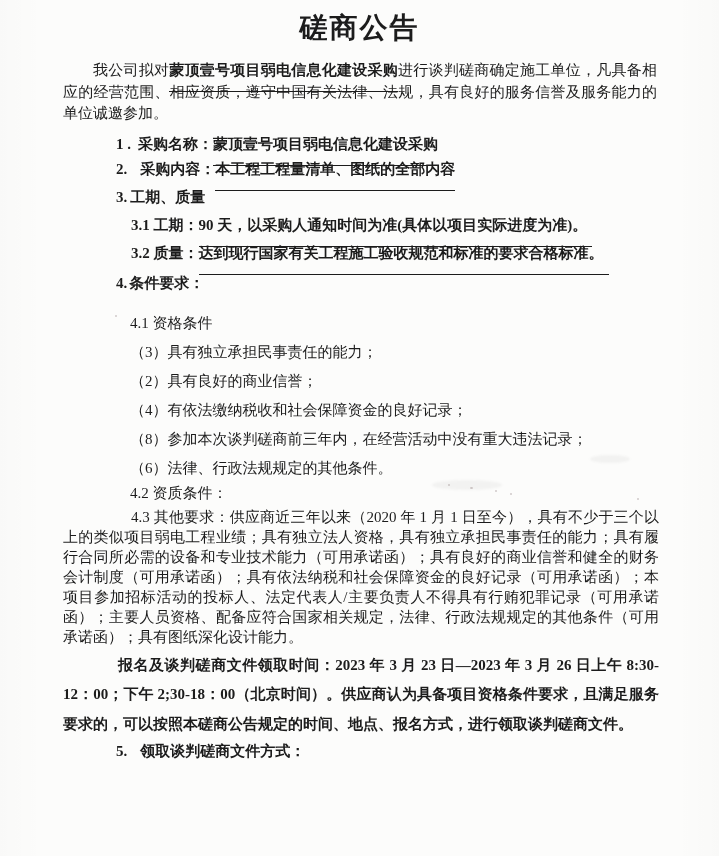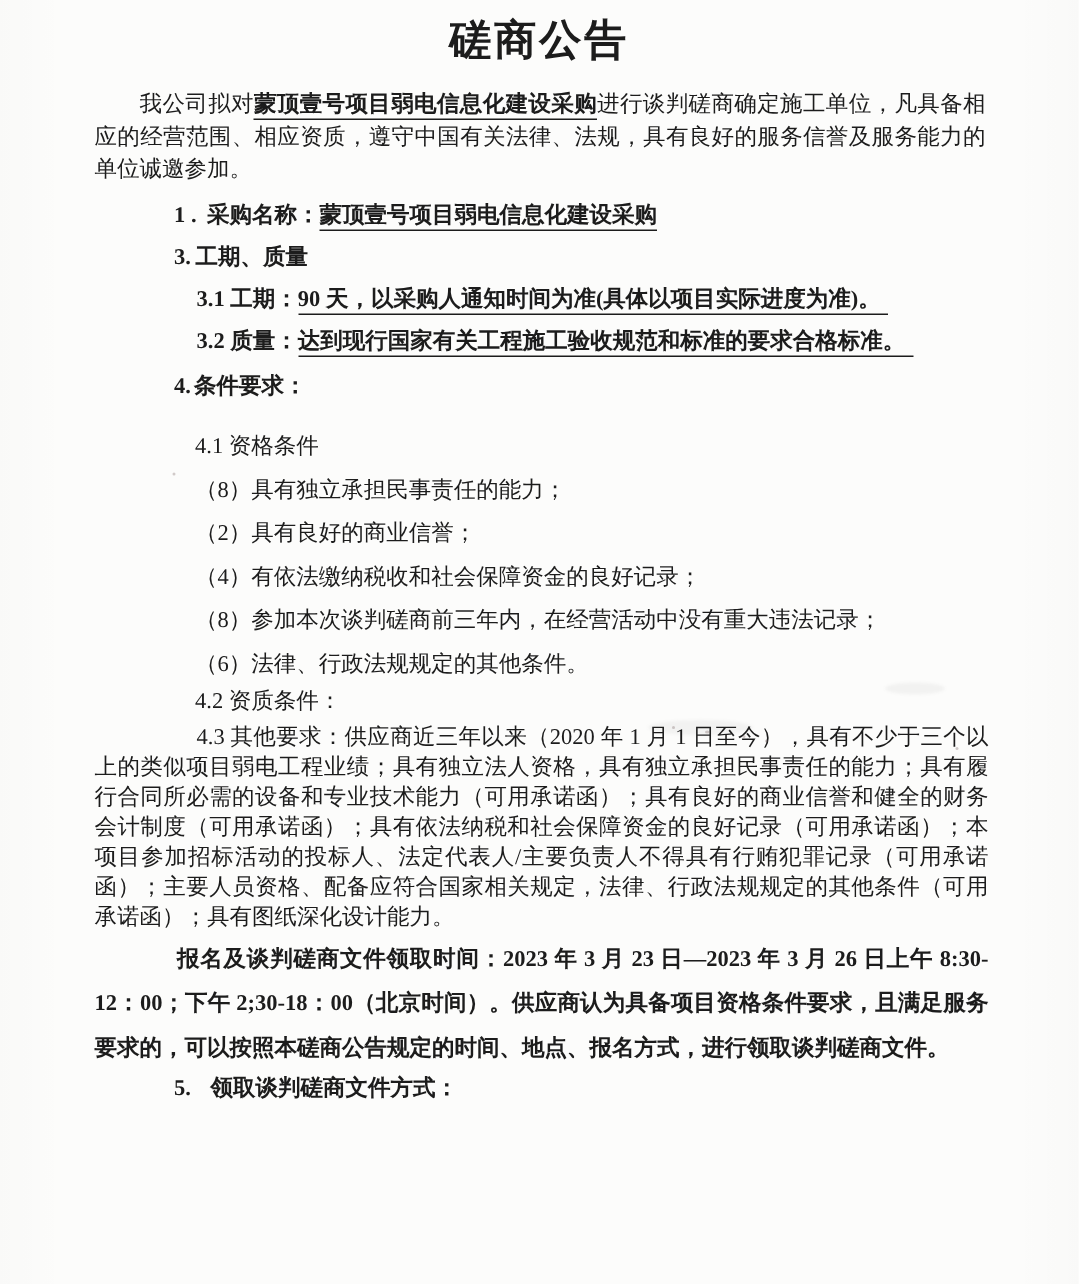--- a/index.html
+++ b/index.html
@@ -30,21 +30,21 @@
     line-height: 38px;
   }
   p { margin: 0; font-size: 15px; }
   .intro {
     margin: 13px 62px 0 63px;
     line-height: 21.5px;
     text-align: justify;
     text-indent: 2em;
   }
   .bold { font-weight: 700; }
-  .u { border-bottom: 1.4px solid var(--ink); padding-bottom: 1px; }
+  .u { border-bottom: 1.4px solid var(--ink); padding-bottom: 13px; }
   .u-ext { padding-right: 5px; text-align: right; }
   .li { margin: 0 50px 0 116px; line-height: 21px; font-weight: 700; }
   .li-1 { margin-top: 9px; }
   .li-2 { margin-top: 4px; }
   .li-3 { margin-top: 7px; }
   .li-4 { margin-top: 9px; }
   .li-5 { margin-top: 2px; }
   .sub { margin-left: 131px; }
   .li-31, .li-32 { margin-top: 7px; }
   .num { display: inline-block; }
@@ -82,32 +82,33 @@
 <body>
 
 <div class="page">
 
   <h1 class="title">磋商公告</h1>
 
   <p class="intro"><span>我公司拟对</span><span class="bold u">蒙顶壹号项目弱电信息化建设采购</span><span>进行谈判磋商确定施工单位，凡具备相应的经营范围、相应资质，遵守中国有关法律、法规，具有良好的服务信誉及服务能力的单位诚邀参加。</span></p>
 
   <p class="li li-1"><span class="num gap-7">1 .</span><span>采购名称：</span><span class="u">蒙顶壹号项目弱电信息化建设采购</span></p>
 
+  <p class="li li-2"><span class="num gap-13">2.</span><span>采购内容：</span><span class="u">本工程工程量清单、图纸的全部内容</span></p>
 
   <p class="li li-3"><span class="num gap-3">3.</span><span>工期、质量</span></p>
 
   <p class="li sub li-31"><span>3.1 工期：</span><span class="u u-ext">90 天，以采购人通知时间为准(具体以项目实际进度为准)。</span></p>
 
   <p class="li sub li-32"><span>3.2 质量：</span><span class="u u-ext">达到现行国家有关工程施工验收规范和标准的要求合格标准。</span></p>
 
   <p class="li li-4"><span class="num gap-2">4.</span><span>条件要求：</span></p>
 
   <p class="sec-head">4.1 资格条件</p>
 
-  <p class="cond">（8）具有独立承担民事责任的能力；</p>
+  <p class="cond">（3）具有独立承担民事责任的能力；</p>
   <p class="cond">（2）具有良好的商业信誉；</p>
   <p class="cond">（4）有依法缴纳税收和社会保障资金的良好记录；</p>
   <p class="cond">（8）参加本次谈判磋商前三年内，在经营活动中没有重大违法记录；</p>
   <p class="cond">（6）法律、行政法规规定的其他条件。</p>
 
   <p class="sec42-head">4.2 资质条件：</p>
 
 
   <p class="sec43"><span>4.3 其他要求：</span><span>供应商近三年以来（2020 年 1 月 1 日至今），具有不少于三个以上的类似项目弱电工程业绩；具有独立法人资格，具有独立承担民事责任的能力；具有履行合同所必需的设备和专业技术能力（可用承诺函）；具有良好的商业信誉和健全的财务会计制度（可用承诺函）；具有依法纳税和社会保障资金的良好记录（可用承诺函）；本项目参加招标活动的投标人、法定代表人/主要负责人不得具有行贿犯罪记录（可用承诺函）；主要人员资格、配备应符合国家相关规定，法律、行政法规规定的其他条件（可用承诺函）；具有图纸深化设计能力。</span></p>
 

